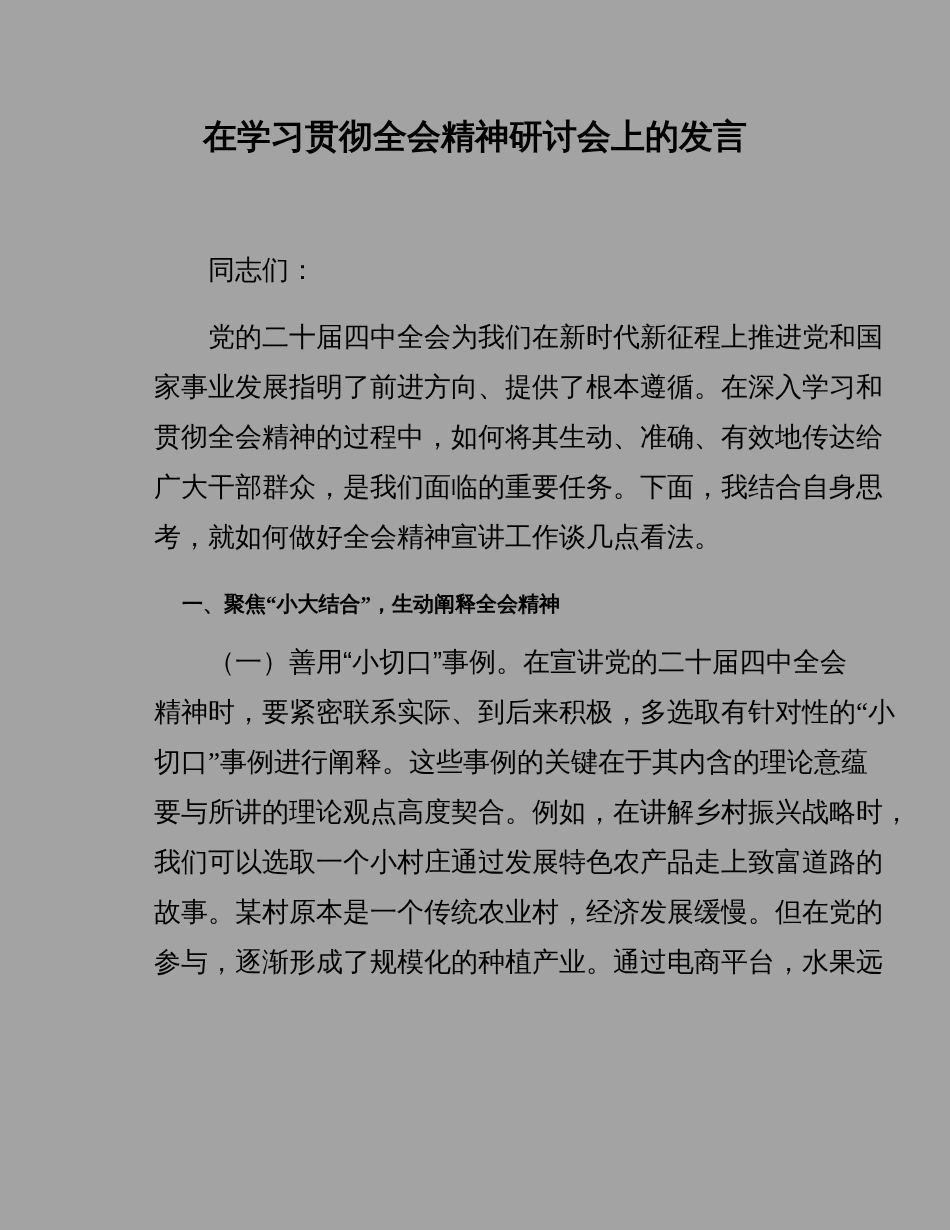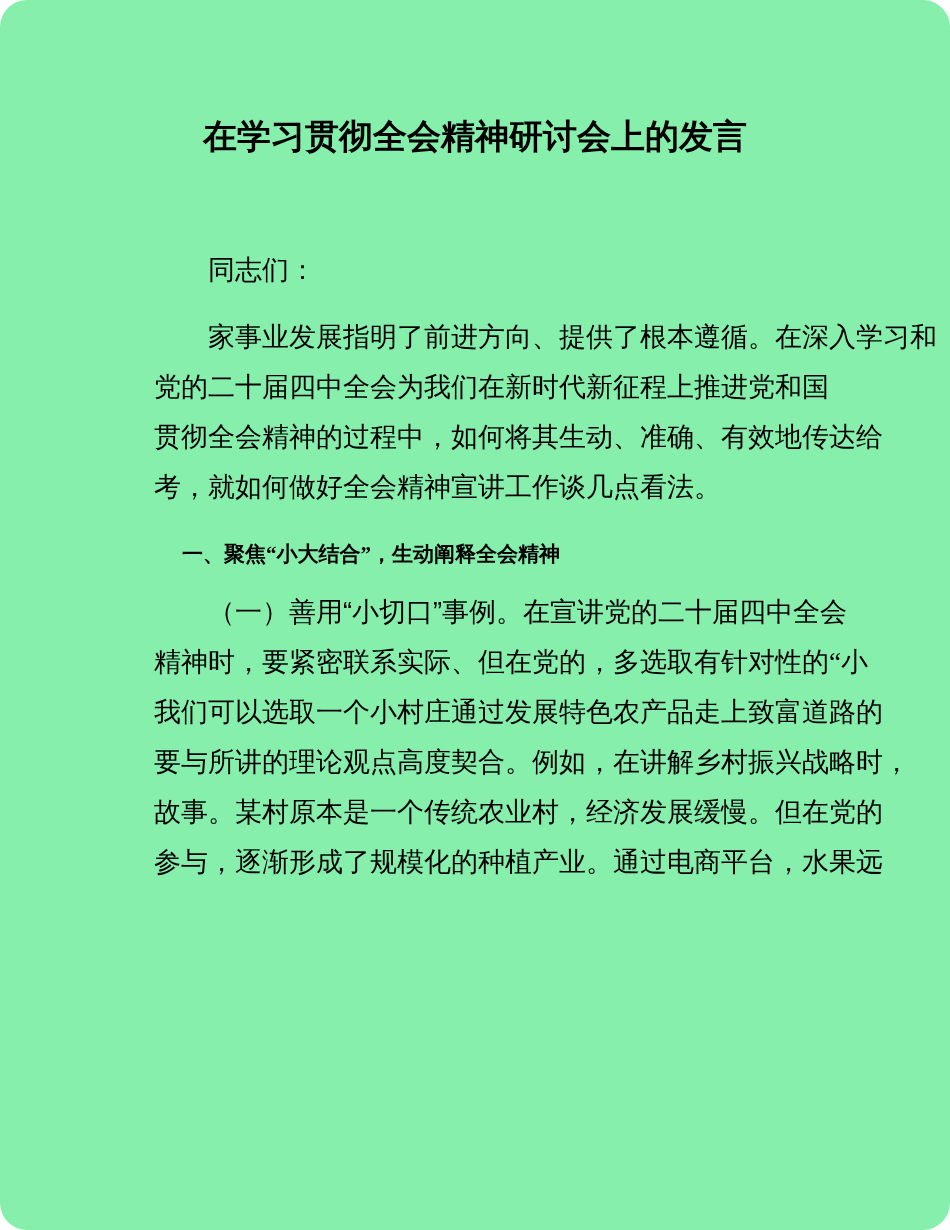--- a/index.html
+++ b/index.html
@@ -10,23 +10,22 @@
   body {
     width: 950px;
     height: 1230px;
     overflow: hidden;
   }
   .page {
     box-sizing: border-box;
     width: 950px;
     height: 1230px;
     padding: 112px 140px 0 140px;
-    background: #86efac;
+    background: #a3a3a3;
     color: #000000;
-    border-radius: 27px;
   }
   .doc-title {
     margin: 0 0 83px 0;
     font-family: "Liberation Serif", "DejaVu Serif", serif;
     font-weight: bold;
     font-size: 34px;
     line-height: 50px;
     text-align: center;
     white-space: nowrap;
   }
@@ -67,30 +66,32 @@
 </head>
 <body>
 
 <div class="page">
 
   <h1 class="doc-title">在学习贯彻全会精神研讨会上的发言</h1>
 
   <p class="para salutation">同志们：</p>
 
   <div class="para">
+      <div class="line">党的二十届四中全会为我们在新时代新征程上推进党和国</div>
       <div class="line">家事业发展指明了前进方向、提供了根本遵循。在深入学习和</div>
-      <div class="line">党的二十届四中全会为我们在新时代新征程上推进党和国</div>
       <div class="line">贯彻全会精神的过程中，如何将其生动、准确、有效地传达给</div>
+      <div class="line">广大干部群众，是我们面临的重要任务。下面，我结合自身思</div>
       <div class="line">考，就如何做好全会精神宣讲工作谈几点看法。</div>
     </div>
 
   <h2 class="section-heading">一、聚焦“小大结合”，生动阐释全会精神</h2>
 
   <div class="para">
       <div class="line"><span class="em">（一）善用“小切口”事例。</span><span>在宣讲党的二十届四中全会</span></div>
-      <div class="line">精神时，要紧密联系实际、但在党的，多选取有针对性的“小</div>
+      <div class="line">精神时，要紧密联系实际、到后来积极，多选取有针对性的“小</div>
+      <div class="line">切口”事例进行阐释。这些事例的关键在于其内含的理论意蕴</div>
+      <div class="line">要与所讲的理论观点高度契合。例如，在讲解乡村振兴战略时，</div>
       <div class="line">我们可以选取一个小村庄通过发展特色农产品走上致富道路的</div>
-      <div class="line">要与所讲的理论观点高度契合。例如，在讲解乡村振兴战略时，</div>
       <div class="line">故事。某村原本是一个传统农业村，经济发展缓慢。但在党的</div>
       <div class="line">参与，逐渐形成了规模化的种植产业。通过电商平台，水果远</div>
     </div>
 
 </div>
 
 </body></html>

